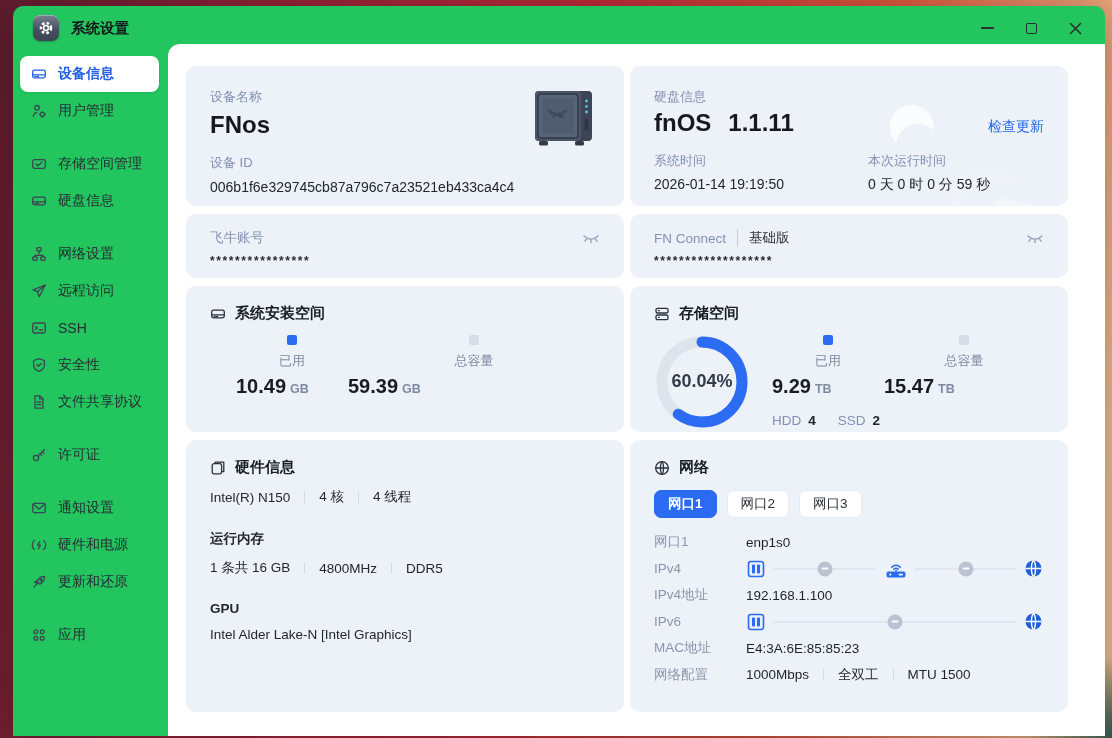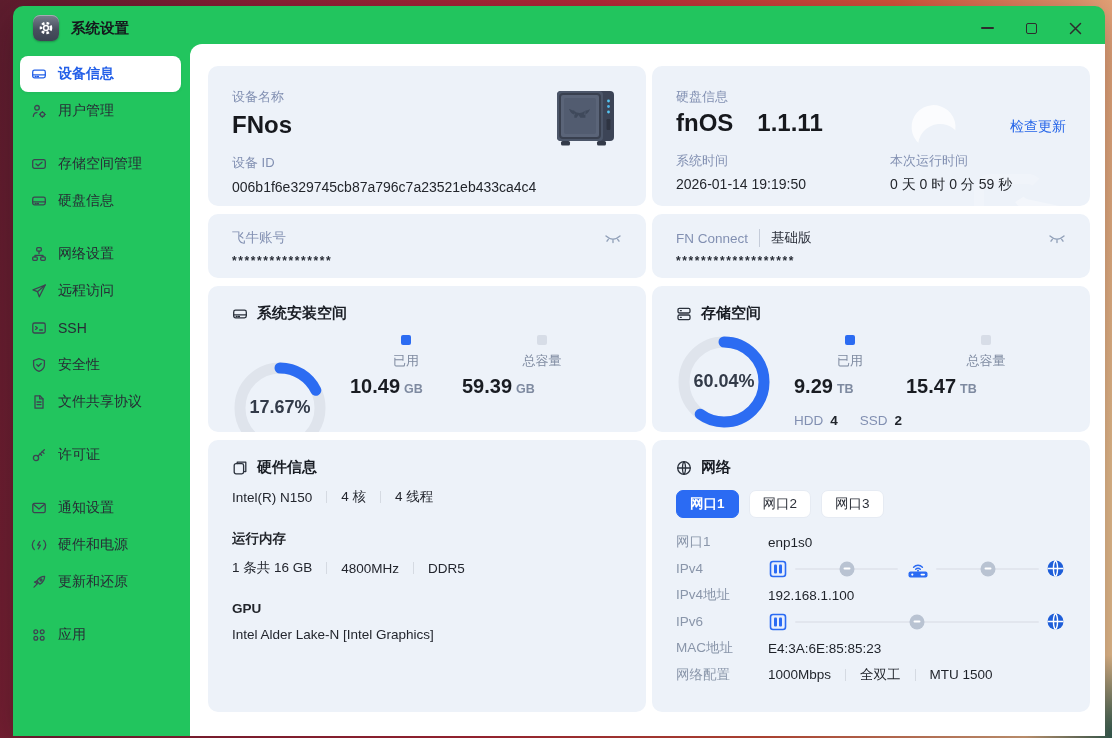--- a/index.html
+++ b/index.html
@@ -20,21 +20,21 @@
     background:linear-gradient(180deg,#79828f 0%,#49505f 55%,#3c4352 100%);
     display:flex; align-items:center; justify-content:center;
     box-shadow:inset 0 1px 0 rgba(255,255,255,.35), 0 1px 2px rgba(0,0,0,.25); }
   .app-title{ margin-left:12px; font-size:14.5px; font-weight:700; color:#14171c; }
   .win-controls{ margin-left:auto; display:flex; }
   .win-btn{ width:44px; height:30px; display:flex; align-items:center; justify-content:center; cursor:pointer; }
   .min-glyph{ width:13px; height:2px; background:#2d2d2d; border-radius:1px; }
   .max-glyph{ width:11px; height:11px; border:1.5px solid #2d2d2d; border-radius:2px; }
   
   .window-body{ display:flex; height:692px; }
-  .sidebar{ width:177px; padding:12px 9px 0 7px; flex-shrink:0; }
+  .sidebar{ width:155px; padding:12px 9px 0 7px; flex-shrink:0; }
   .side-item{ height:36px; display:flex; align-items:center; padding-left:11px; border-radius:8px;
     font-size:14px; color:#272c35; cursor:pointer; margin-bottom:1px; }
   .side-item svg{ flex-shrink:0; stroke:#3d4450; }
   .side-item .lbl{ margin-left:11px; }
   .side-item.active{ background:#fff; color:#2460e8; font-weight:600;
     box-shadow:0 1px 3px rgba(25,40,80,.08); }
   .side-item.active svg{ stroke:#2460e8; }
   .side-spacer{ height:16px; }
   .icon16{ width:16px; height:16px; fill:none; stroke-width:1.3; stroke-linecap:round; stroke-linejoin:round; }
   .content{ flex:1; background:#fff; border-radius:12px 0 0 0; padding:22px 15px 0 18px; }
@@ -44,21 +44,21 @@
   .lab{ font-size:13px; color:#8290b2; }
   
   .card-pad{ padding:22px 24px; }
   .dev-name{ font-size:24px; font-weight:700; color:#16181d; margin-top:5px; }
   .dev-id-label{ margin-top:15px; }
   .dev-id{ font-size:14px; color:#23262c; margin-top:7px; }
   .nas-art{ position:absolute; top:22px; right:26px; }
   
   .v-row{ display:flex; align-items:baseline; margin-top:3px; }
   .os-name{ font-size:24px; font-weight:700; color:#16181d; }
-  .os-ver{ font-size:24px; font-weight:700; color:#16181d; margin-left:24px; }
+  .os-ver{ font-size:24px; font-weight:700; color:#16181d; margin-left:17px; }
   .check-update{ margin-left:auto; font-size:14px; color:#2464e8; cursor:pointer; position:relative; z-index:2; }
   .v-cols{ display:flex; margin-top:15px; position:relative; z-index:2; }
   .v-col1{ width:214px; }
   .v-val{ font-size:14px; color:#23262c; margin-top:6px; }
   .moon{ position:absolute; top:58px; right:128px; width:44px; height:44px; border-radius:50%;
     box-shadow:-12px -16px 0 0 rgba(255,255,255,.75); transform:rotate(18deg); z-index:1; }
   .wm{ position:absolute; border:10px solid rgba(255,255,255,.35); border-radius:16px; z-index:0; }
   .wm1{ width:90px; height:90px; right:-18px; top:60px; transform:rotate(12deg); border-left-color:transparent; border-top-color:transparent; }
   .wm2{ width:70px; height:70px; right:46px; top:108px; opacity:.6; border-right-color:transparent; border-bottom-color:transparent; }
   
@@ -347,27 +347,20 @@
         <div class="card usage-pad">
           <div class="card-head">
             <svg class="icon16" viewBox="0 0 16 16">
                 <rect x="1.7" y="4.2" width="12.6" height="7.6" rx="1.8"></rect>
                 <path d="M1.7 8.9h12.6"></path>
                 <path d="M4.2 10.5h.9M6.5 10.5h.9"></path>
               </svg>
             <span>系统安装空间</span>
           </div>
           <div class="usage-body">
-            <div class="donut-wrap">
-              <svg width="92" height="92" viewBox="0 0 92 92">
-                <circle class="donut-track" cx="46" cy="46" r="40"></circle>
-                <circle class="donut-fill" cx="46" cy="46" r="40" transform="rotate(-90 46 46)" stroke-dasharray="44.409553751145324 251.32741228718345"></circle>
-              </svg>
-              <div class="donut-pct">17.67%</div>
-            </div>
             <div class="usage-right">
               <div class="legend-row">
                 <div class="legend-col">
                   <div class="legend-lab">
                       <span class="sq sq-used"></span>
                       <span>已用</span>
                     </div>
                   <div class="legend-num"><span>10.49</span><span class="unit">GB</span></div>
                 </div>
                 <div class="legend-col2">

